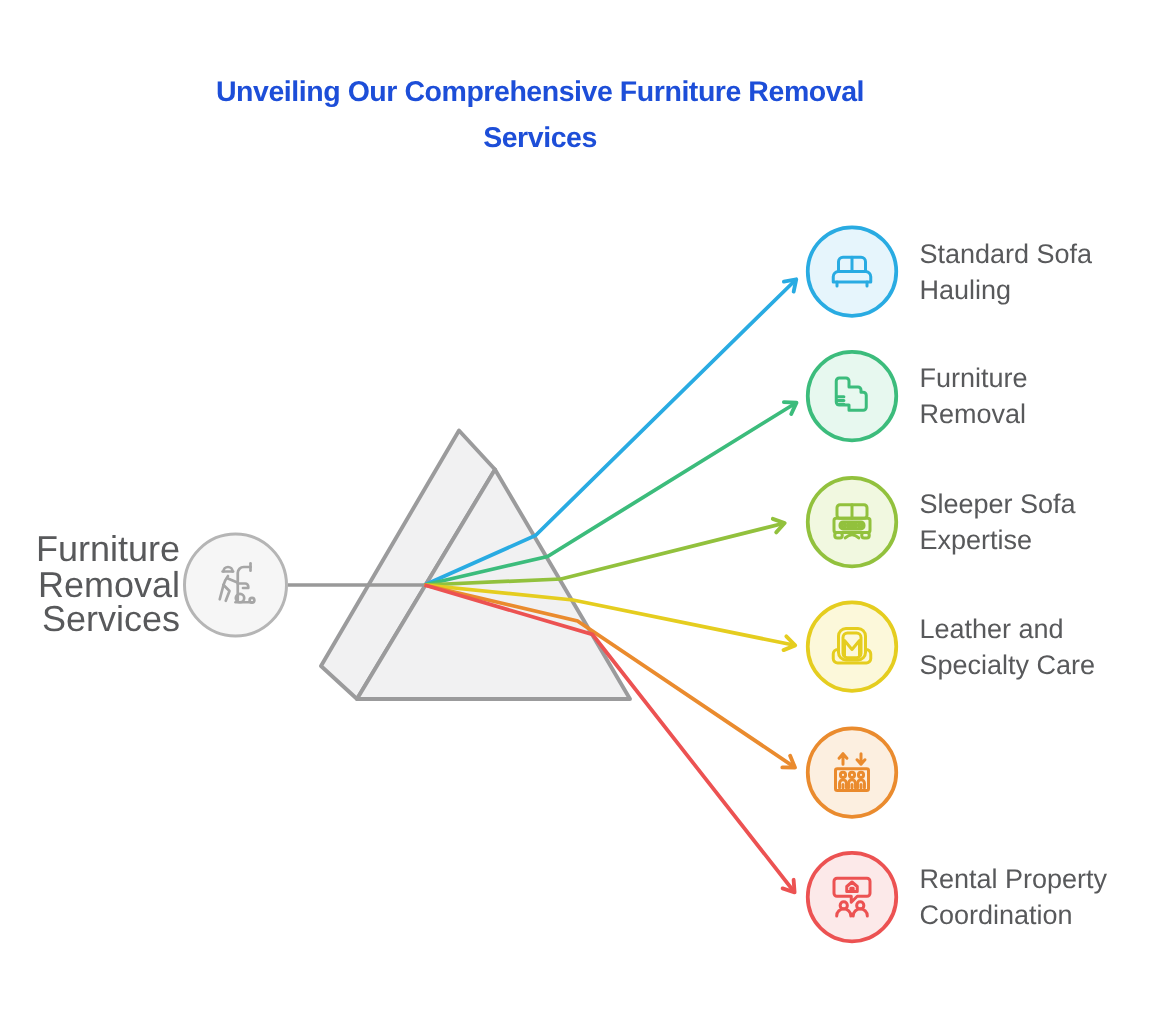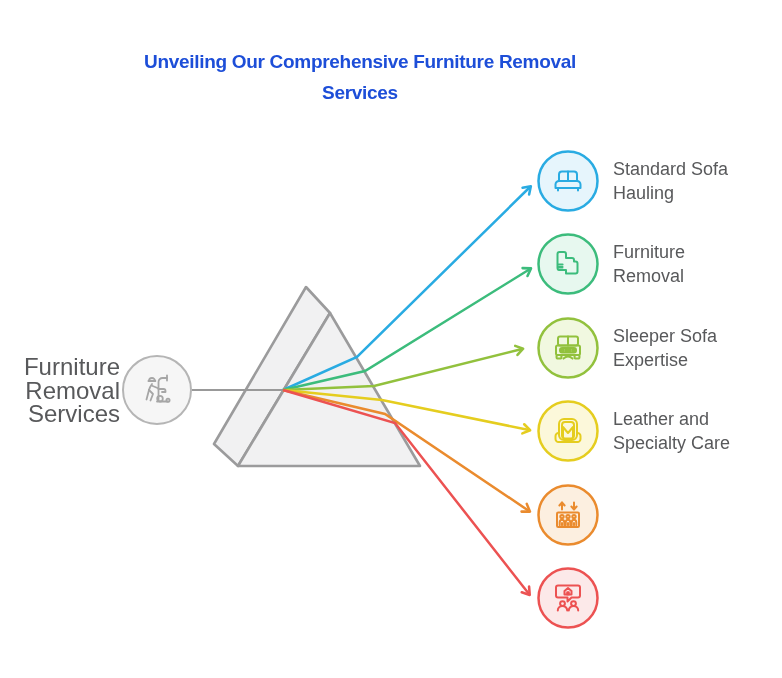--- a/index.html
+++ b/index.html
@@ -179,14 +179,16 @@
   </svg>
 
   <div class="svc-label" style="top:181px">Standard Sofa
 Hauling</div>
   <div class="svc-label" style="top:264px">Furniture
 Removal</div>
   <div class="svc-label" style="top:431px">Leather and
 Specialty Care</div>
   <div class="svc-label" style="top:348px">Sleeper Sofa
 Expertise</div>
+  <div class="svc-label" style="top:598px">Rental Property
+Coordination</div>
 
 </div>
 
 </body></html>

